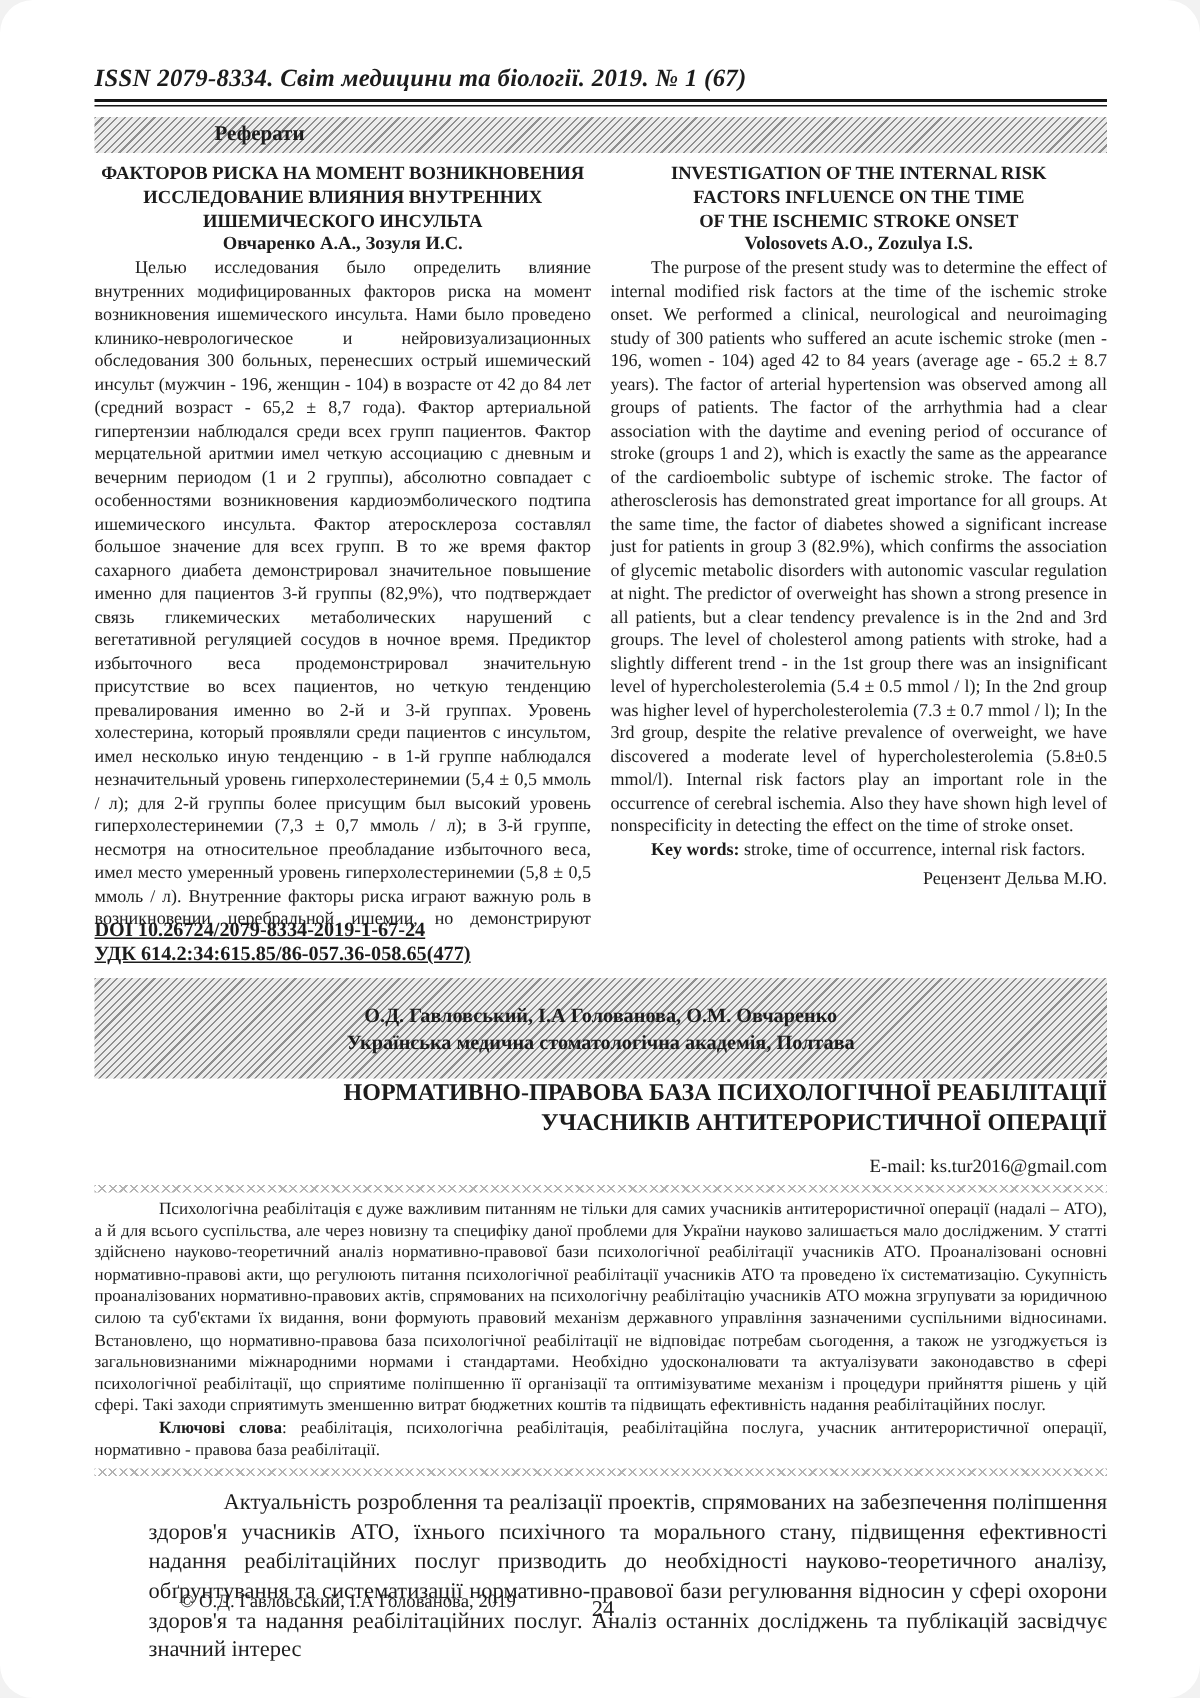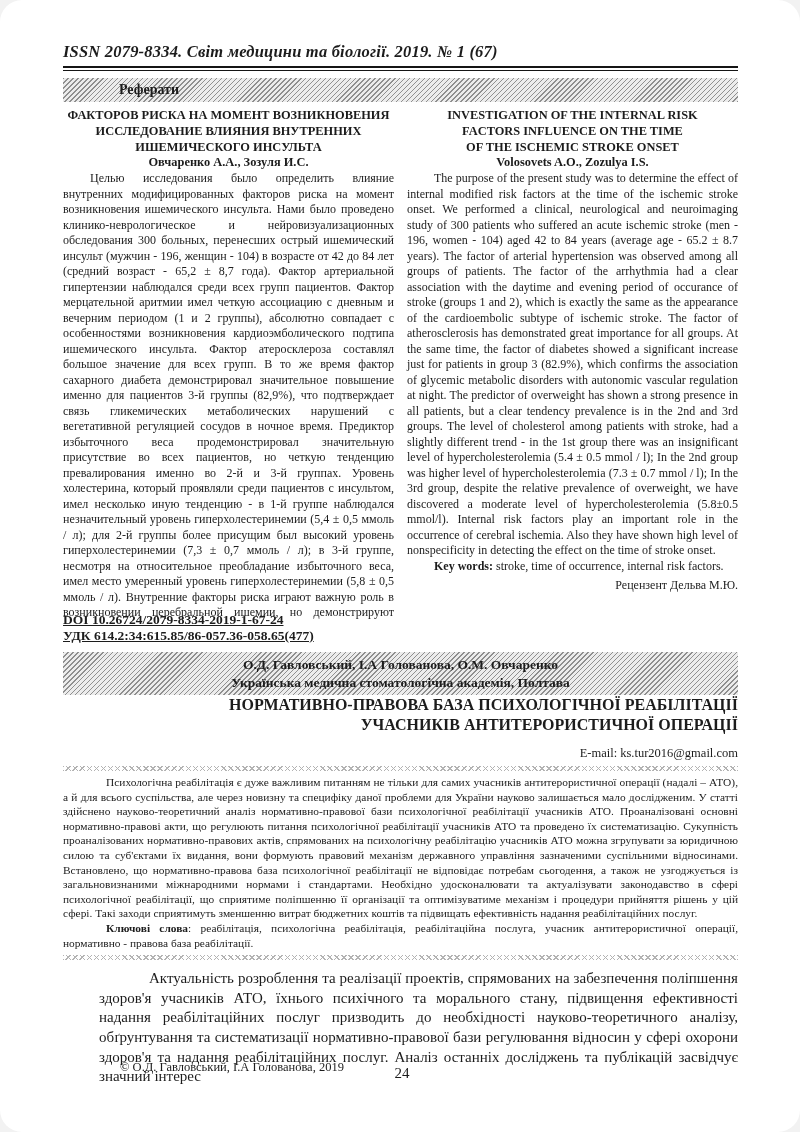--- a/index.html
+++ b/index.html
@@ -17,37 +17,37 @@
 
   .journal-header {
     font-size:16.5px; font-weight:bold; font-style:italic;
     letter-spacing:0.2px; padding-bottom:4px;
   }
   .double-rule { height:2px; border-top:2.5px solid #151515; border-bottom:1.5px solid #151515; margin-bottom:7px; }
 
   .hatch {
     background:repeating-linear-gradient(135deg,#8f8f8f 0px,#8f8f8f 1px,#ececec 1px,#ececec 3.5px);
   }
-  .band-referaty { padding:4px 0 4px 56px; font-weight:bold; font-size:14px; margin-bottom:6px; }
+  .band-referaty { padding:4px 0 4px 80px; font-weight:bold; font-size:14px; margin-bottom:6px; }
 
   .columns { display:flex; gap:13px; height:514px; overflow:hidden; }
   .col { width:331px; font-size:12px; line-height:15.5px; text-align:justify; }
   .col-title { font-weight:bold; text-align:center; font-size:12.4px; line-height:15.8px; }
   .col-authors { font-weight:bold; text-align:center; font-size:12.4px; line-height:15.8px; }
   .col p { margin:0; }
   .col .body-par { text-indent:27px; }
   .col .kw-par { text-indent:27px; }
   .col .sign-line { text-align:right; margin-top:4px; }
   .bold { font-weight:bold; }
 
   .bottom { position:absolute; left:63px; top:612px; width:675px; }
   .doi-line, .udc-line { font-weight:bold; font-size:13.5px; line-height:16px;text-decoration:underline; }
   .band-authors {
     margin-top:8px; text-align:center; font-weight:bold;
-    font-size:13.5px; line-height:17.5px; padding:4px 0;
+    font-size:13.5px; line-height:17.5px; padding:16px 0;
   }
   .article-title { text-align:right; font-weight:bold; font-size:16px; line-height:20px; }
   .email-line { text-align:right; font-size:12.5px; margin-top:11px; }
 
   .wavy {
     height:5px; margin-top:5px;
     background:
       repeating-linear-gradient(45deg,#b3b3b3 0 1px,transparent 1px 5px),
       repeating-linear-gradient(-45deg,#b3b3b3 0 1px,transparent 1px 5px);
   }

